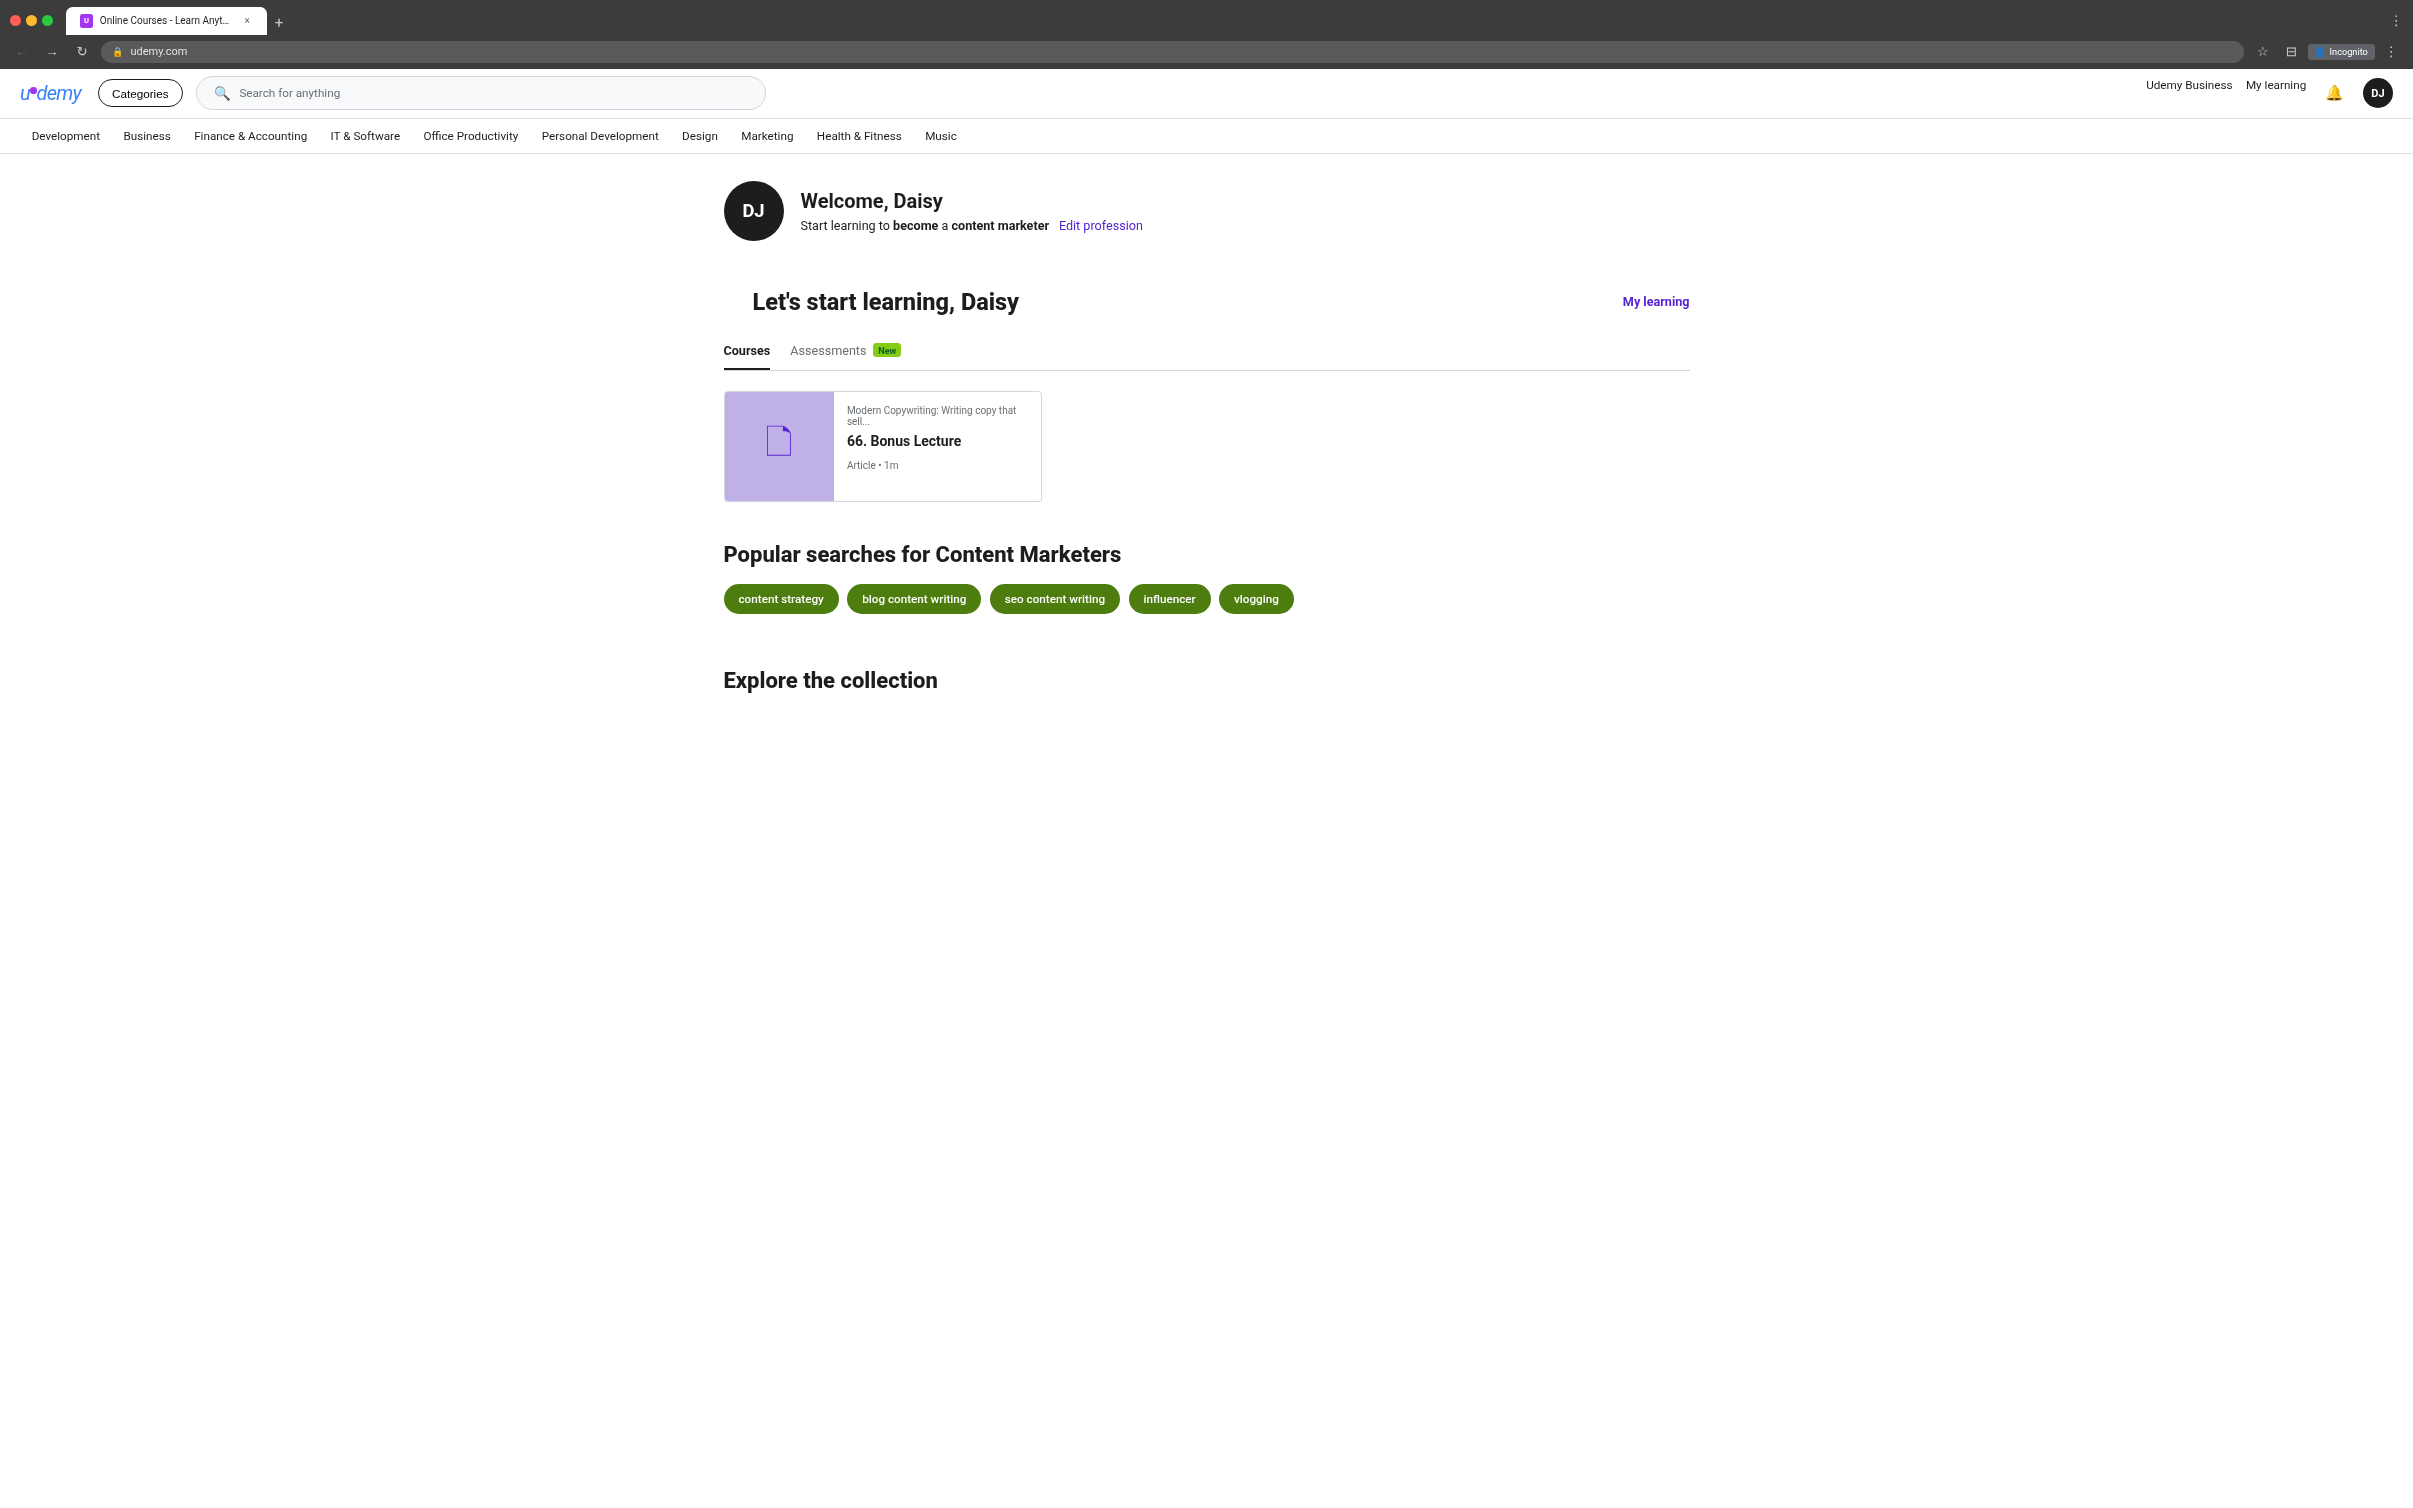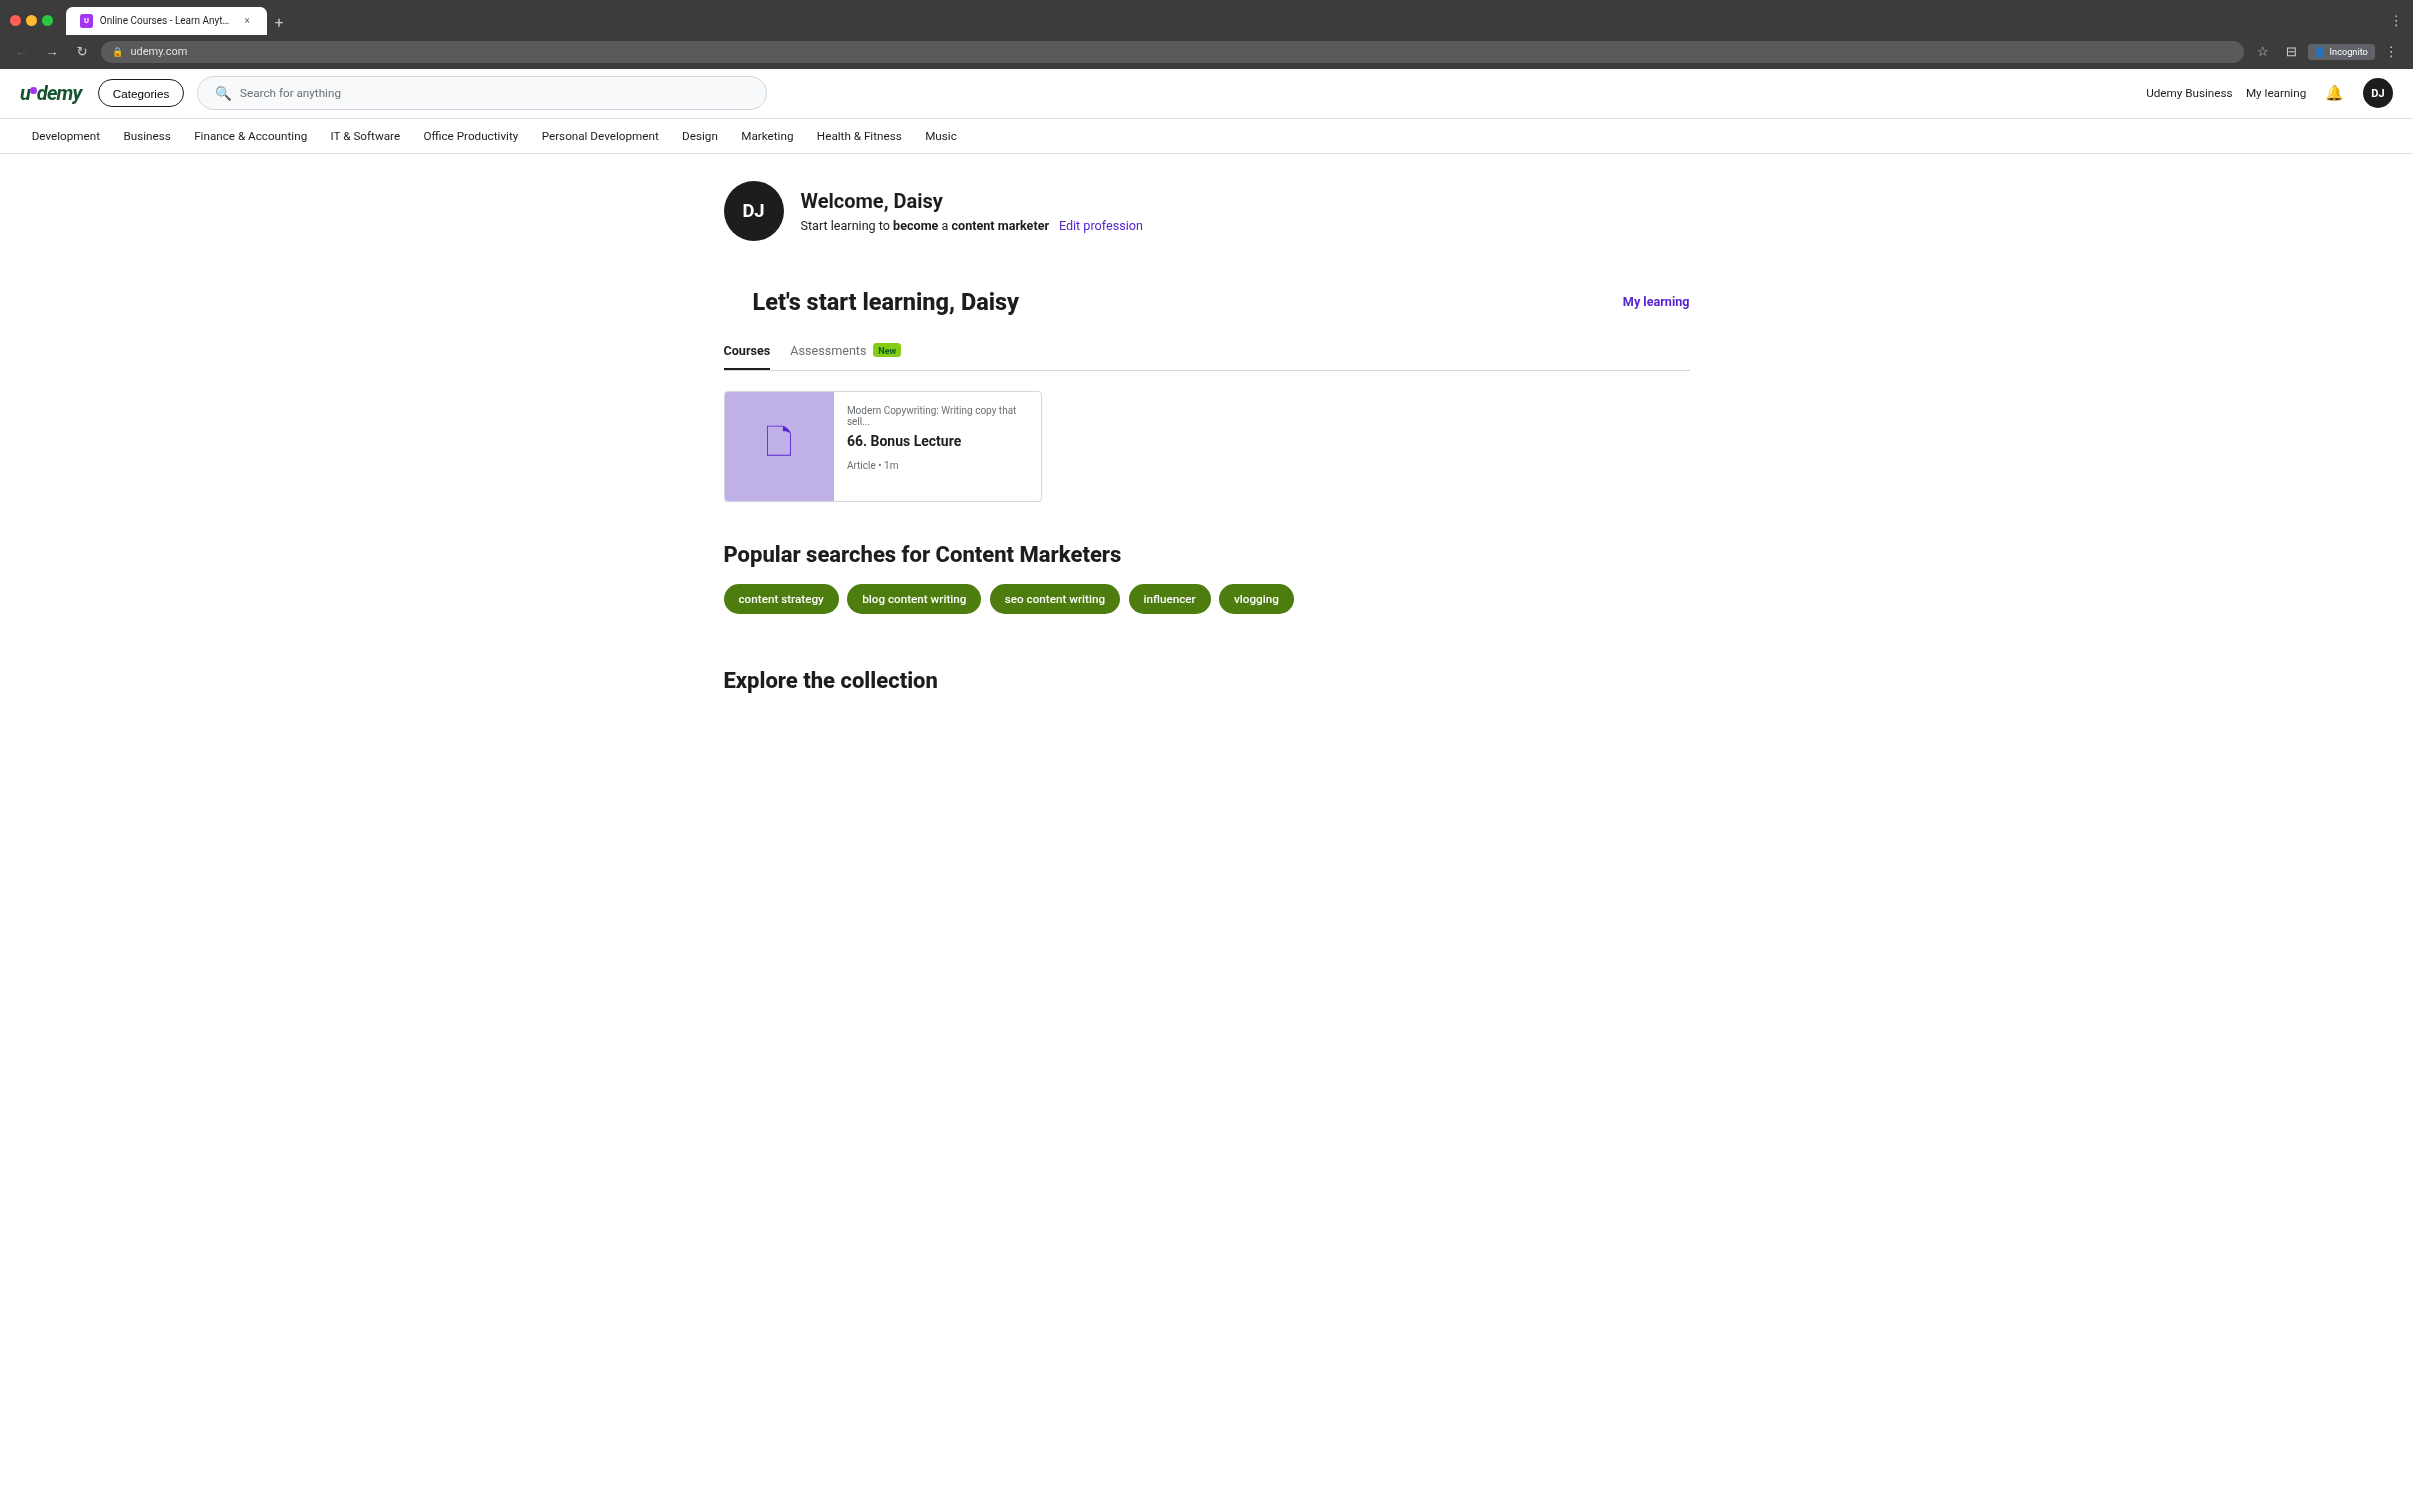--- a/index.html
+++ b/index.html
@@ -193,22 +193,22 @@
       border-bottom: 0.8px solid #e0e0e0;
       padding: 0 20px;
       display: flex;
       align-items: center;
       gap: 13.4px;
       height: 50px;
     }
 
     .udemy-logo {
       font-size: 20px;
-      font-weight: 700;
-      color: #14532d;
+      font-weight: 400;
+      color: #3b82f6;
       font-style: italic;
       text-decoration: none;
       letter-spacing: -0.8px;
       margin-right: 3.4px;
     }
 
     .logo-dot {
       width: 6.7px;
       height: 6.7px;
       background: #a435f0;
@@ -244,21 +244,20 @@
     }
 
     .search-input-fake {
       color: #6a6f73;
       font-size: 11.7px;
       flex: 1;
     }
 
     .header-right {
       display: flex;
-      align-items: center;
       gap: 13.4px;
       margin-left: auto;
     }
 
     .udemy-business-link {
       font-size: 11.7px;
       color: #1c1d1f;
       text-decoration: none;
       white-space: nowrap;
     }

